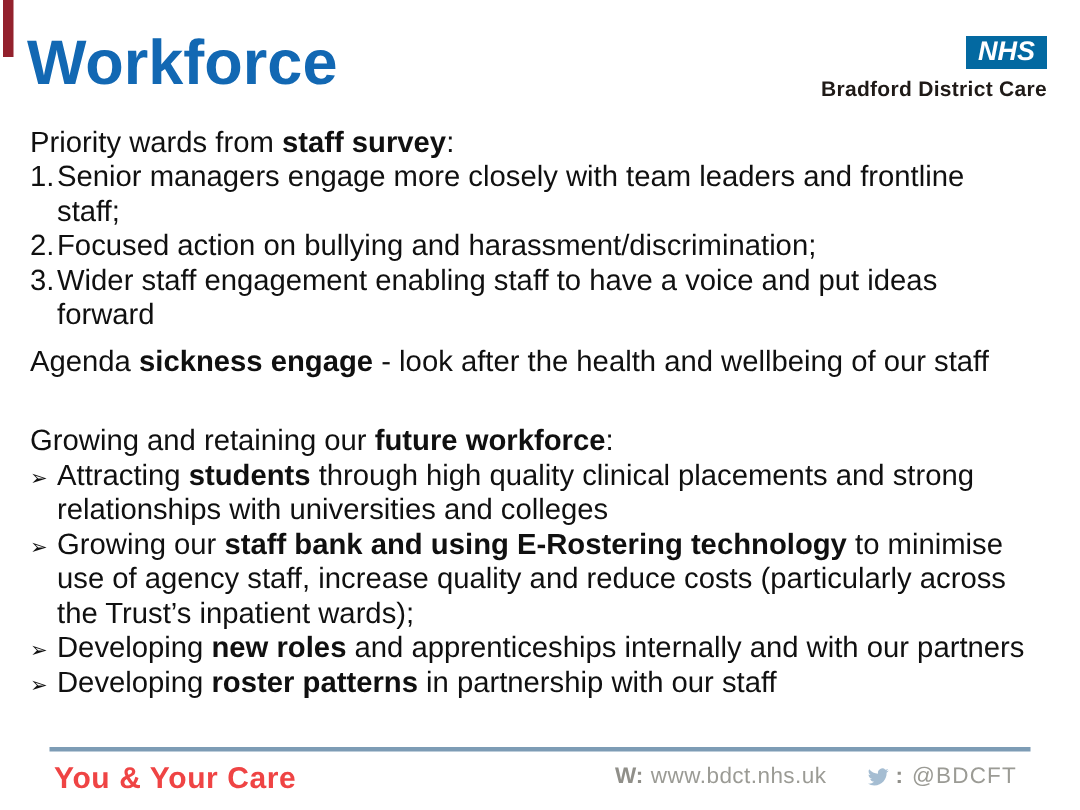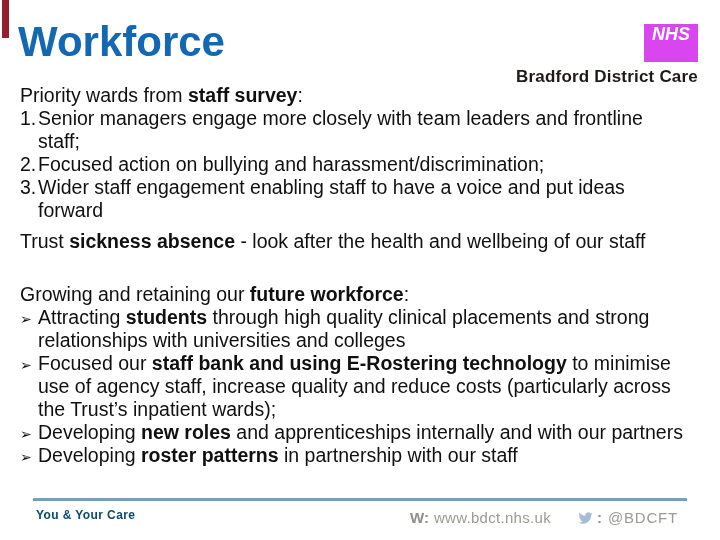--- a/index.html
+++ b/index.html
@@ -10,43 +10,43 @@
   }
   .red-mark { position:absolute; left:2px; top:0; width:7px; height:38px; background:#93212d; }
 
   .title {
     position:absolute; left:18px; top:20px;
     font-size:42px; font-weight:bold; color:#1268b3; line-height:1.05;
   }
 
   .logo { position:absolute; top:24px; right:22px; text-align:right; }
   .nhs-box {
-    display:inline-block; background:#d946ef; color:#ffffff;
+    display:inline-block; background:#0369a1; color:#ffffff;
     font-style:italic; font-weight:bold; font-size:18px;
-    padding:1px 8px 18px 8px; line-height:19px;
+    padding:1px 8px 2px 8px; line-height:19px;
   }
-  .org { font-size:17px; font-weight:bold; color:#1f1a17; margin-top:5px; letter-spacing:0.2px; }
+  .org { font-size:14px; font-weight:bold; color:#1f1a17; margin-top:5px; letter-spacing:0.2px; }
   .sub { font-size:10.5px; font-weight:bold; color:#005eb8; margin-top:2px; }
 
   .body {
     position:absolute; left:20px; top:84px; width:668px;
     font-size:19.5px; line-height:23px;
   }
   .b { font-weight:bold; }
   .item { position:relative; padding-left:18px; }
   .item .marker { position:absolute; left:0; top:0; }
   .bullet .marker { font-family:"DejaVu Sans", sans-serif; font-size:14px; top:2px; }
   .mt-sm { margin-top:8px; }
   .mt-md { margin-top:30px; }
   .mt-lg { margin-top:21px; }
 
   .footer-line { position:absolute; left:33px; top:498px; width:654px; height:3px; background:#7d9cb5; }
   .tagline {
     position:absolute; left:36px; top:508px;
-    font-size:12px; font-weight:bold; color:#0c4a6e; letter-spacing:0.4px;
+    font-size:20px; font-weight:bold; color:#ef4444; letter-spacing:0.4px;
   }
   .footer-right {
     position:absolute; top:509px; right:42px; display:flex; align-items:center;
     font-size:15px; color:#9b9b95;
   }
   .web-label { font-weight:bold; color:#908f89; margin-right:5px; }
   .web-url { margin-right:26px; letter-spacing:0.3px; }
   .bird { width:17px; height:14px; margin-right:3px; }
   .tw-sep { font-weight:bold; color:#908f89; margin-right:6px; }
   .handle { letter-spacing:0.8px; }
@@ -74,31 +74,31 @@
     </div>
     <div class="item">
       <span class="marker">2.</span>
       <span><span>Focused action on bullying and harassment/discrimination;</span></span>
     </div>
     <div class="item">
       <span class="marker">3.</span>
       <span><span>Wider staff engagement enabling staff to have a voice and put ideas forward</span></span>
     </div>
 
-    <div class="mt-sm"><span>Trust </span><span class="b">sickness absence</span><span> - look after the health and wellbeing of our staff</span></div>
+    <div class="mt-sm"><span>Agenda </span><span class="b">sickness engage</span><span> - look after the health and wellbeing of our staff</span></div>
 
     <div class="mt-md"><span>Growing and retaining our </span><span class="b">future workforce</span><span>:</span></div>
 
     <div class="item bullet">
       <span class="marker">➢</span>
       <span><span>Attracting </span><span class="b">students</span><span> through high quality clinical placements and strong relationships with universities and colleges</span></span>
     </div>
     <div class="item bullet">
       <span class="marker">➢</span>
-      <span><span>Focused our </span><span class="b">staff bank and using E-Rostering technology</span><span> to minimise use of agency staff, increase quality and reduce costs (particularly across the Trust’s inpatient wards);</span></span>
+      <span><span>Growing our </span><span class="b">staff bank and using E-Rostering technology</span><span> to minimise use of agency staff, increase quality and reduce costs (particularly across the Trust’s inpatient wards);</span></span>
     </div>
     <div class="item bullet">
       <span class="marker">➢</span>
       <span><span>Developing </span><span class="b">new roles</span><span> and apprenticeships internally and with our partners</span></span>
     </div>
     <div class="item bullet">
       <span class="marker">➢</span>
       <span><span>Developing </span><span class="b">roster patterns</span><span> in partnership with our staff</span></span>
     </div>
 

